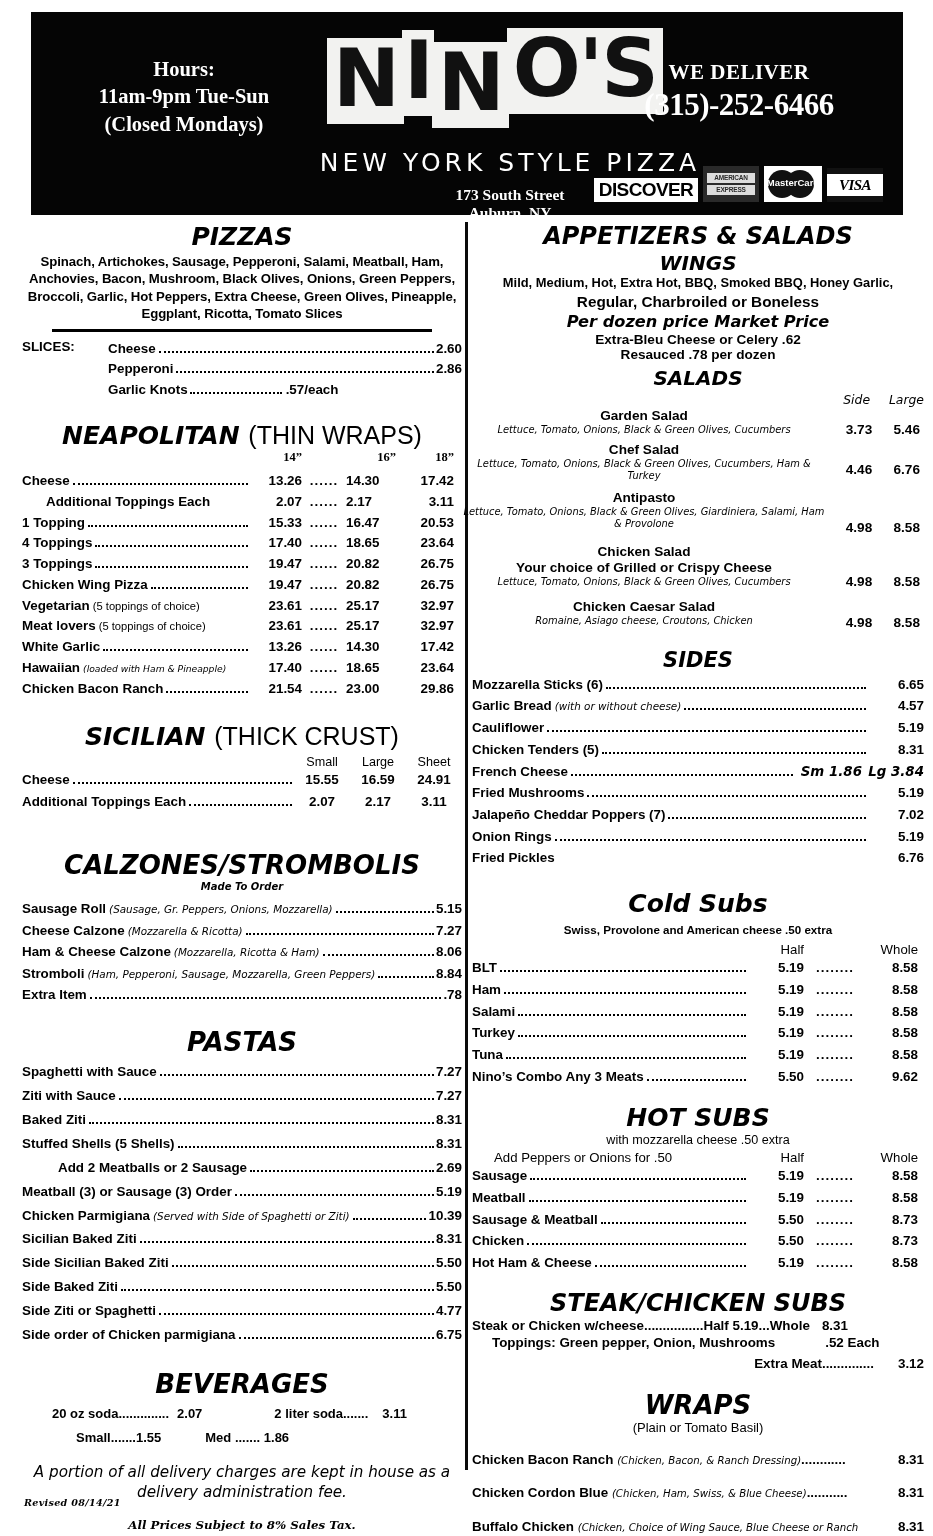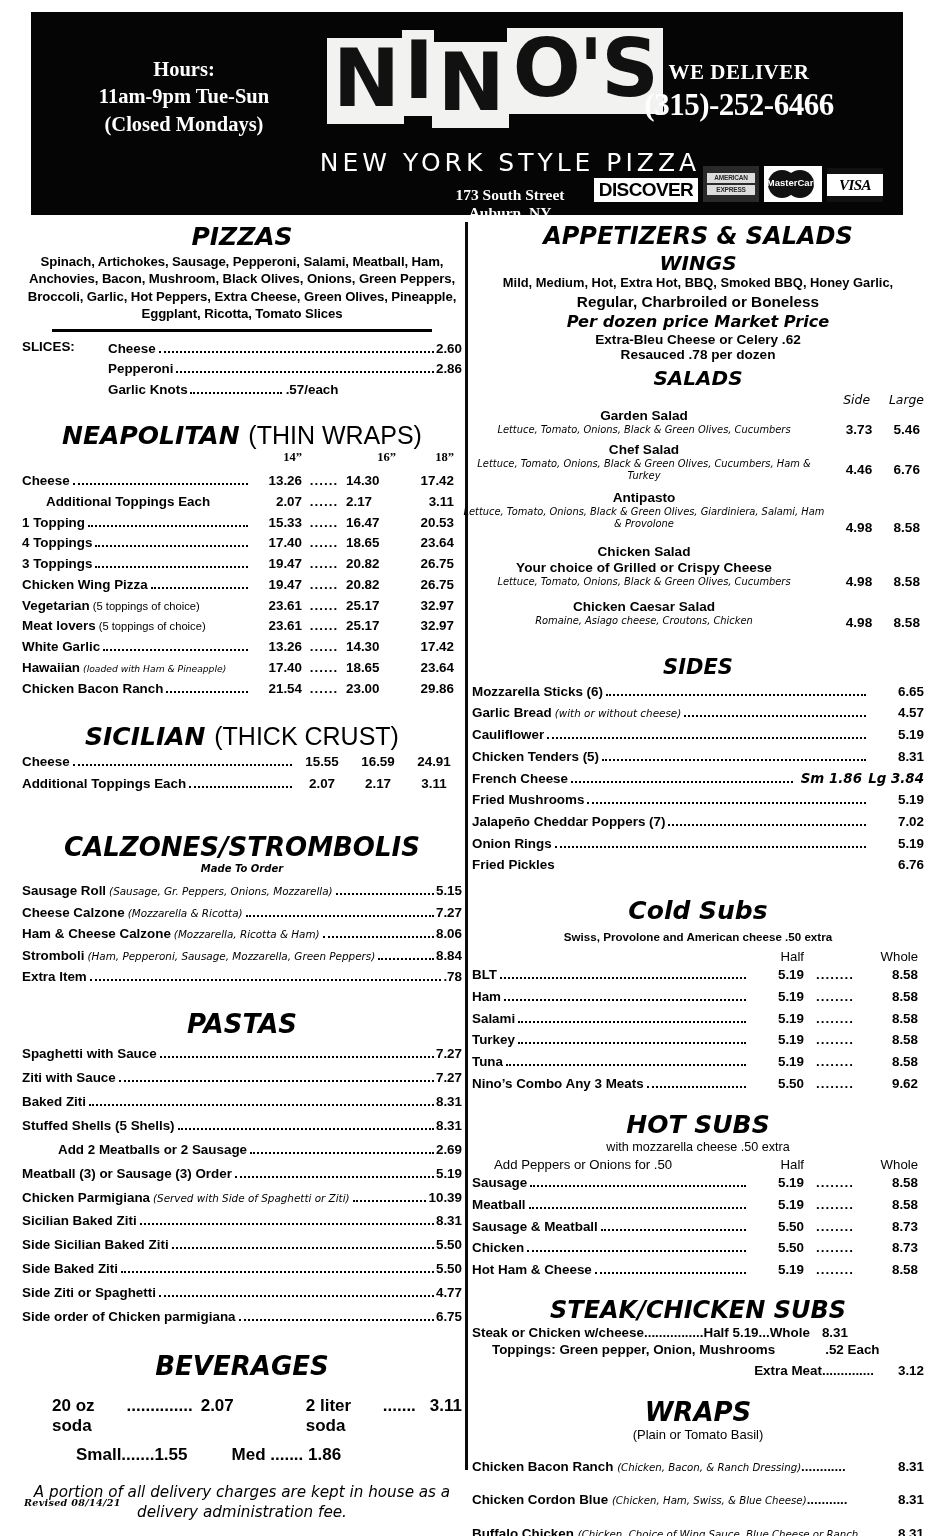--- a/index.html
+++ b/index.html
@@ -195,21 +195,21 @@
   .sub-row .mid { width:62px; text-align:center; letter-spacing:1px;}
   .sub-row .w { width:52px; text-align:right; }
 
   
   .wrap-row { font-size:13.4px; font-weight:bold; line-height:1.3; margin-top: 16px; position:relative; padding-right: 54px;}
   .wrap-row .nm { }
   .wrap-row .desc { font-weight:normal; font-style:italic; font-family:"DejaVu Sans",sans-serif; font-size:10.2px;}
   .wrap-row .pr { position:absolute; right: 0; top: 0; }
 
   
-  .bev { margin-top: 15px; font-size:17px; font-weight:bold;}
+  .bev { margin-top: 7px; font-size:13px; font-weight:bold;}
   .notes-block { text-align:center; margin-top: 18px; }
   .notes-block .df { font-size:15.2px; font-weight:normal; font-style:italic; font-family:"DejaVu Sans",sans-serif;}
   .notes-block .dfn { font-size:15.2px; font-style:italic; font-family:"DejaVu Sans",sans-serif; line-height:1.3;}
   .fineprint { text-align:center; margin-top: 16px; font-size:11.8px; font-style:italic; font-family:"DejaVu Serif",serif; line-height:1.35; font-weight:600;}
   .revised {
     position:absolute; left: 24px; top: 1497px;
     font-size: 9.6px; font-weight:bold; font-style:italic;
     font-family:"DejaVu Serif", serif; letter-spacing:0.3px;
   }
 
@@ -425,20 +425,26 @@
         <span class="lk">......</span>
         <span class="c2">23.00</span>
         <span class="c3">29.86</span>
       </div>
     </div>
 
     <h2 class="sec" style="margin-top:23px;">
       <span>SICILIAN</span>
       <span class="norm">(THICK CRUST)</span>
     </h2>
+    <div class="sic-hdr" style="margin-top:4px;">
+      <span style="width:272px;"></span>
+      <span style="width:56px;text-align:center;">Small</span>
+      <span style="width:56px;text-align:center;">Large</span>
+      <span style="width:56px;text-align:center;">Sheet</span>
+    </div>
     <div class="sic-row">
       <span class="nm">
           <span class="t">Cheese</span>
           <span class="d"></span>
         </span>
       <span class="c">15.55</span>
       <span class="c">16.59</span>
       <span class="c">24.91</span>
     </div>
     <div class="sic-row">
@@ -645,21 +651,21 @@
       <div class="body">
         <div class="nm">Chicken Caesar Salad</div>
         <div class="ing">Romaine, Asiago cheese, Croutons, Chicken</div>
       </div>
       <div class="prices" style="top:16px;">
         <span class="p1">4.98</span>
         <span class="p2">8.58</span>
       </div>
     </div>
 
-    <h3 class="sub" style="margin-top:20px;font-size:21px;">SIDES</h3>
+    <h3 class="sub" style="margin-top:13px;font-size:21px;">SIDES</h3>
     <div style="margin-top:2px;">
       <div class="row" style="line-height:1.62;">
         <span class="nm">Mozzarella Sticks (6)</span>
         <span class="dots"></span>
         <span class="pr" style="width:56px;">6.65</span>
       </div>
       <div class="row" style="line-height:1.62;">
         <span class="nm">Garlic Bread</span>
         <span class="desc">(with or without cheese)</span>
         <span class="dots"></span>

